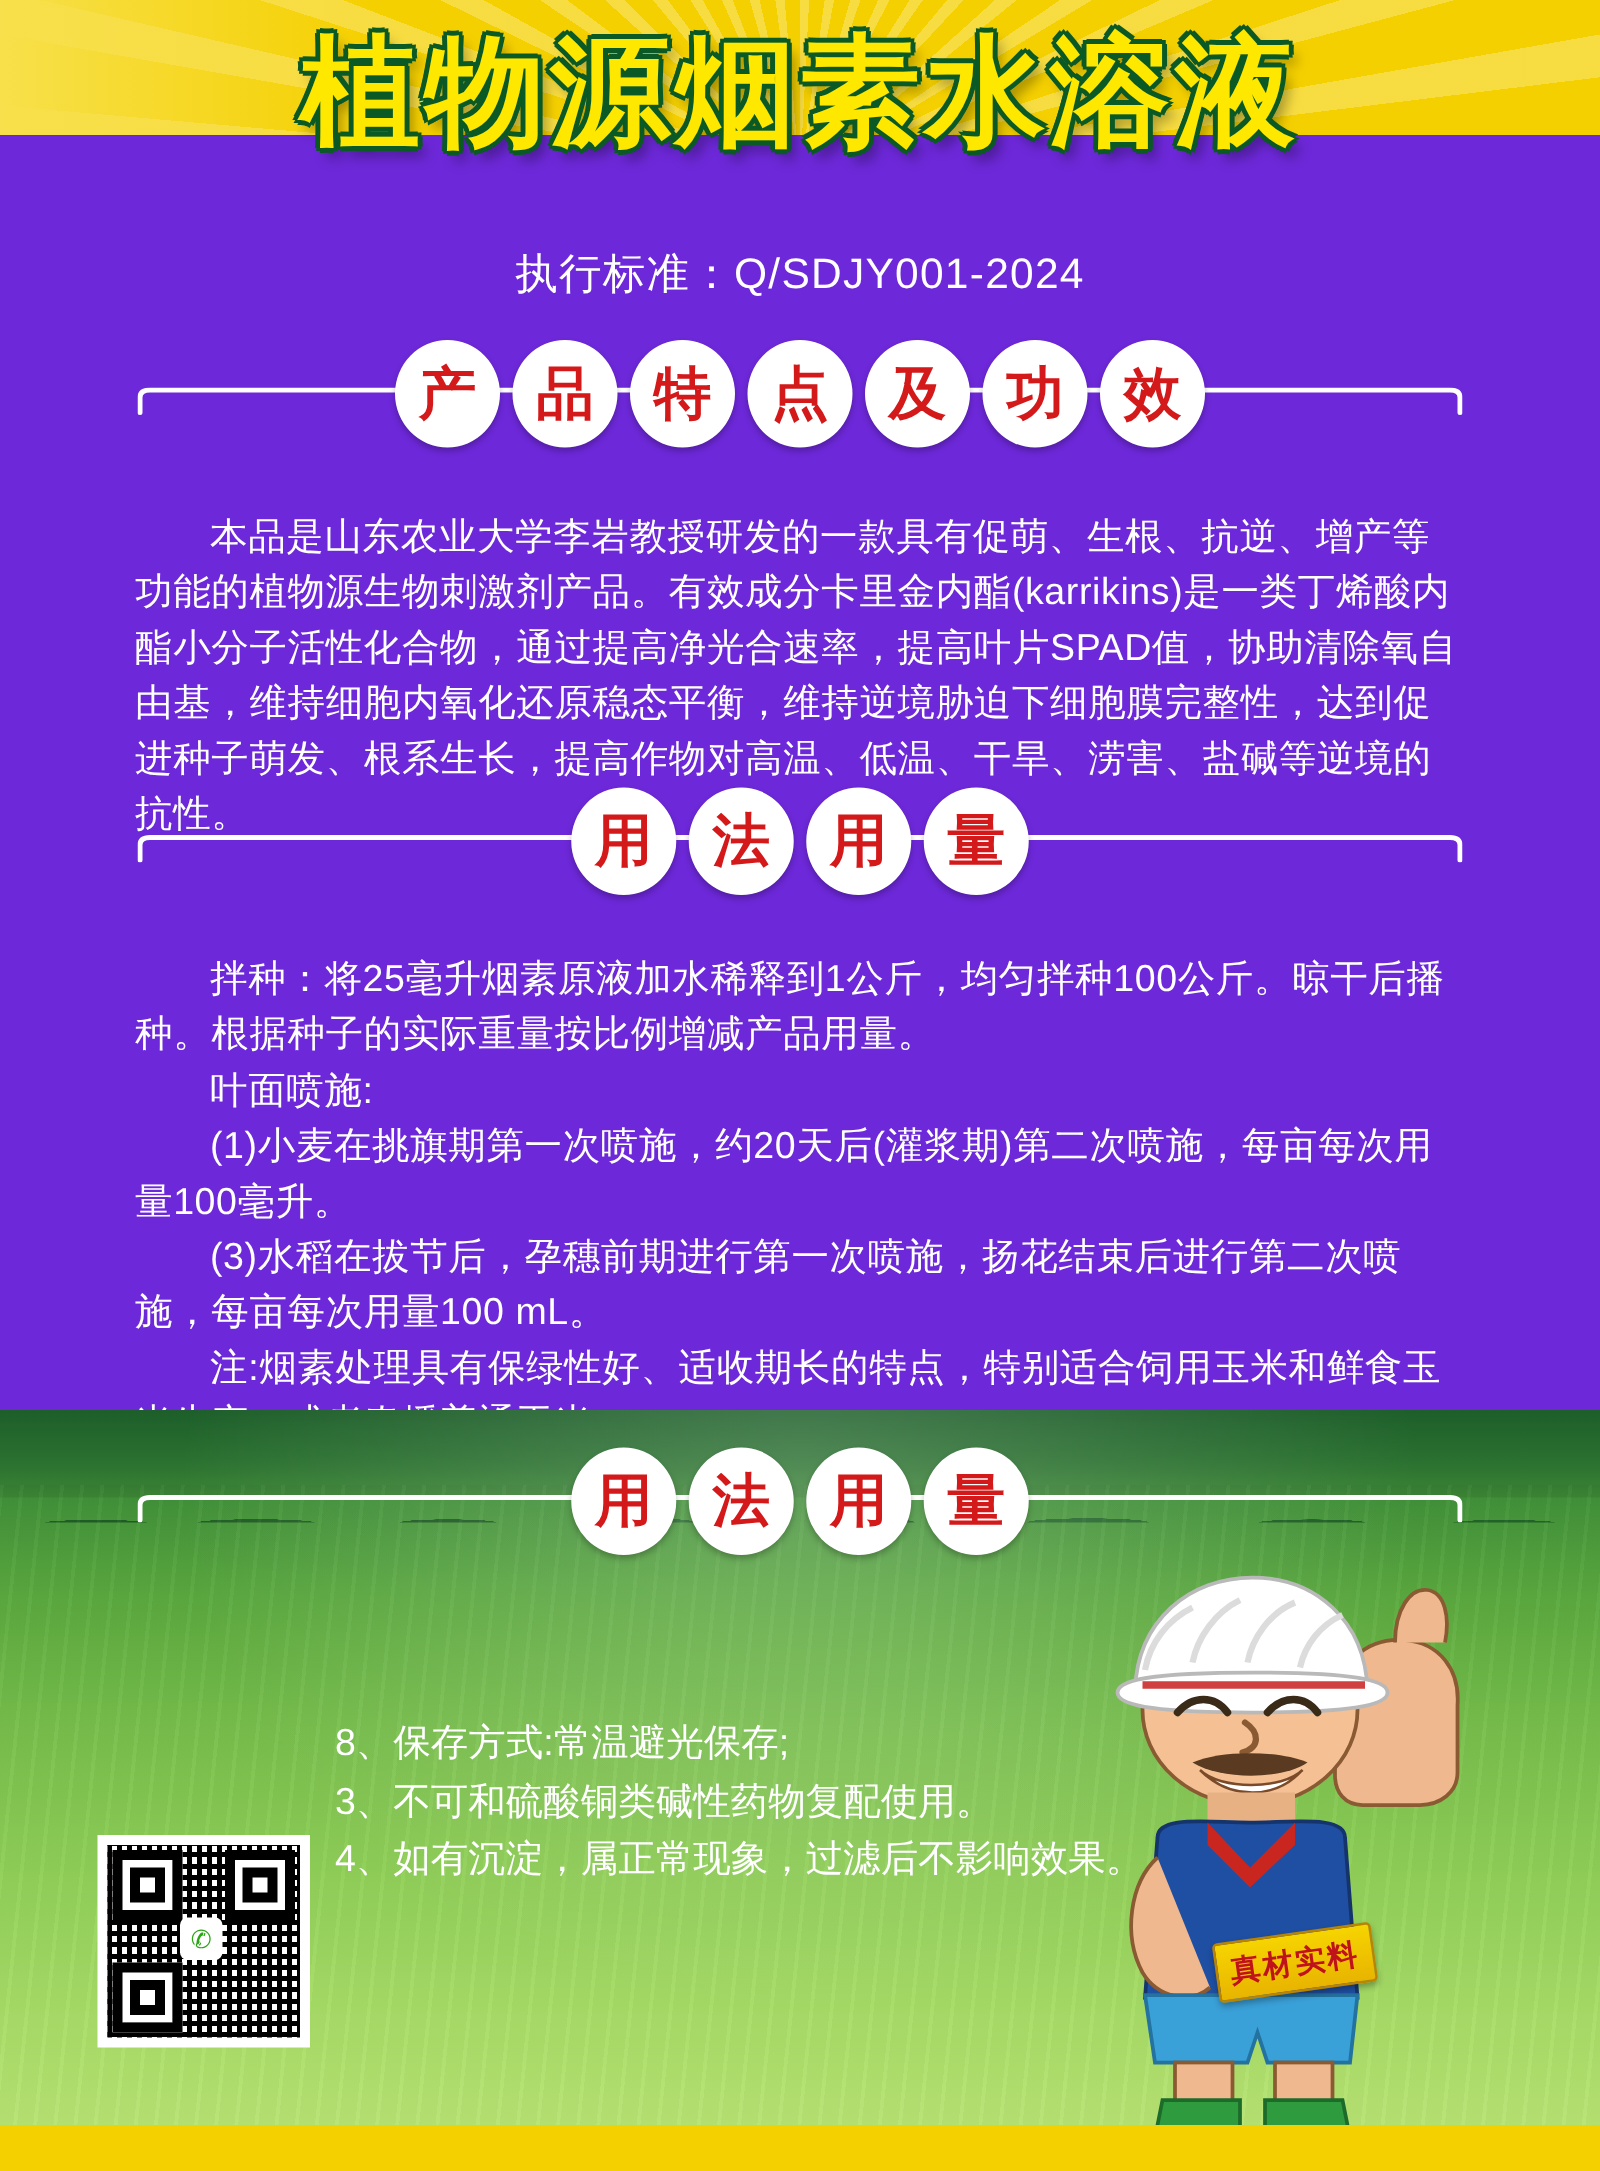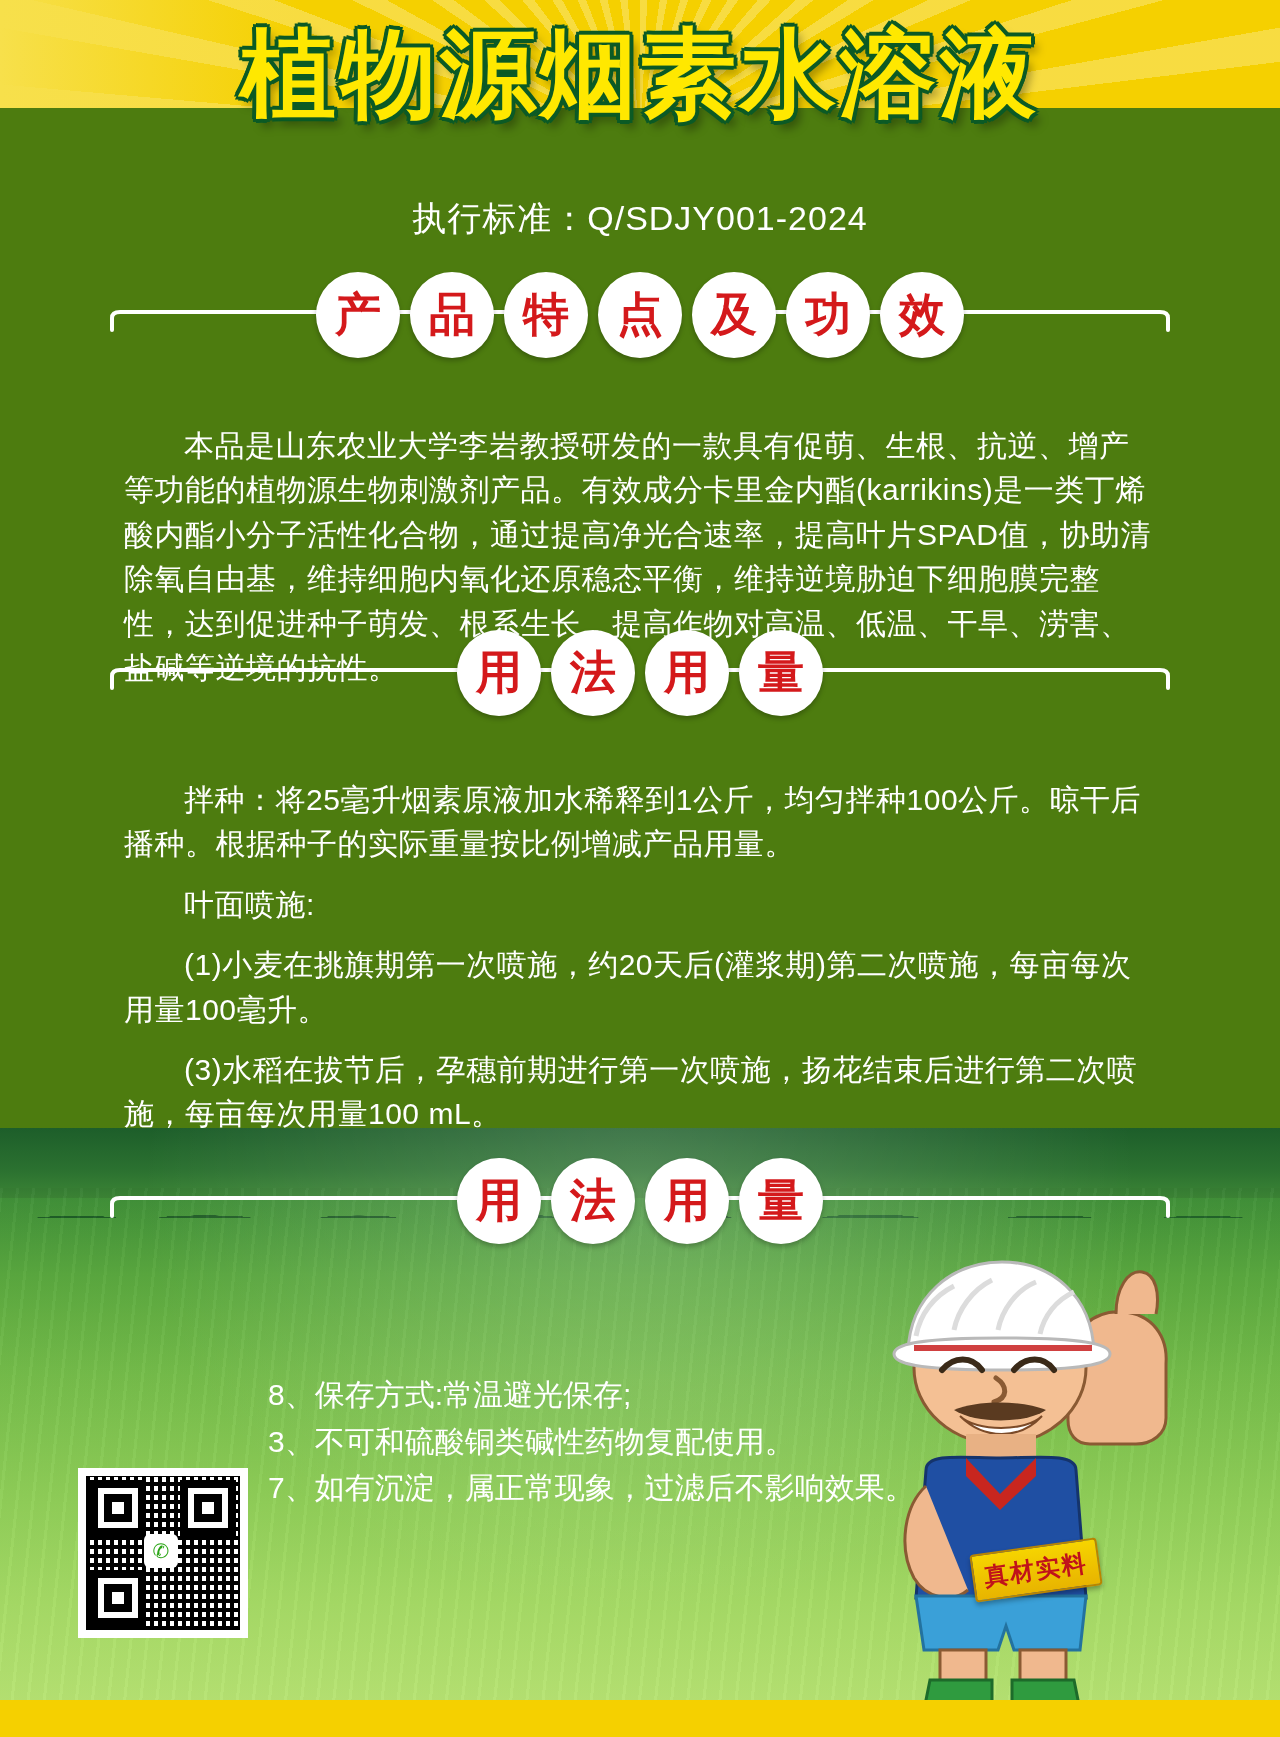--- a/index.html
+++ b/index.html
@@ -11,21 +11,21 @@
     height: 1737px;
     font-family: "Liberation Sans", "DejaVu Sans", sans-serif;
     background: #0f6b2e;
     overflow: hidden;
   }
 
   .page {
     position: relative;
     width: 1280px;
     height: 1737px;
-    background: #4d7c0f;
+    background: #6d28d9;
     overflow: hidden;
   }
 
   
   .top-banner {
     position: absolute;
     left: 0; top: 0;
     width: 1280px;
     height: 108px;
     background: #f5d000;
@@ -120,21 +120,21 @@
   }
 
   
   .body-text {
     position: absolute;
     color: #ffffff;
     font-size: 30px;
     line-height: 1.48;
     letter-spacing: 0.5px;
   }
-  .body-text p { margin: 16px; }
+  .body-text p { margin: 0; }
   .indent { text-indent: 2em; }
 
   
   .photo-band {
     position: absolute;
     left: 0;
     top: 1128px;
     width: 1280px;
     height: 609px;
     background:
@@ -345,21 +345,21 @@
       <div class="badge">用</div>
       <div class="badge">法</div>
       <div class="badge">用</div>
       <div class="badge">量</div>
     </div>
   </div>
 
   <div class="notes">
     <div class="note-row">8、保存方式:常温避光保存;</div>
     <div class="note-row">3、不可和硫酸铜类碱性药物复配使用。</div>
-    <div class="note-row">7、如有沉淀，属正常现象，过滤后不影响效果。</div>
+    <div class="note-row">4、如有沉淀，属正常现象，过滤后不影响效果。</div>
   </div>
 
   <div class="qr-wrap">
     <div class="qr">
       <span class="eye3"></span>
       <span class="ctr">✆</span>
     </div>
   </div>
 
   <div class="mascot">

